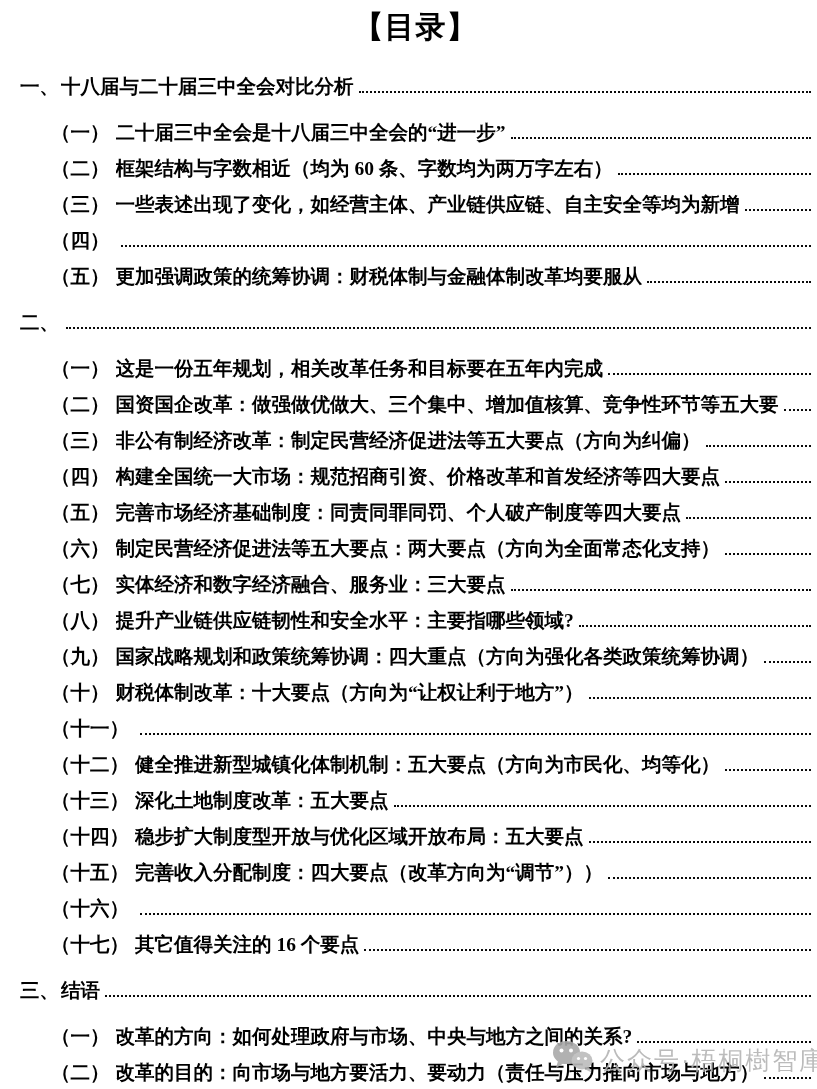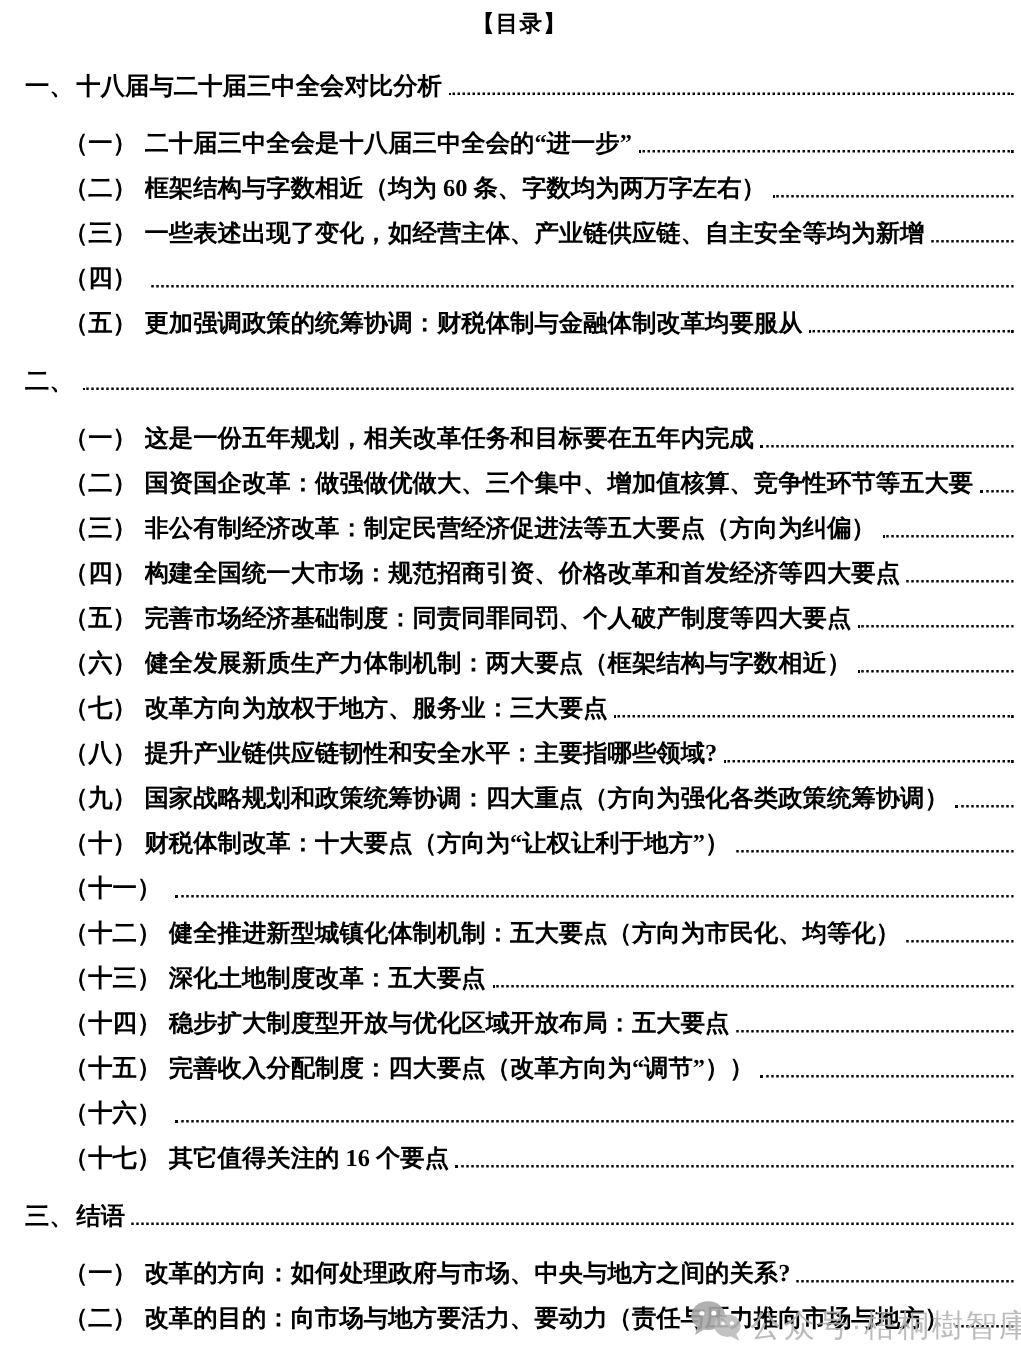--- a/index.html
+++ b/index.html
@@ -1,19 +1,19 @@
 <!DOCTYPE html>
 <html><head>
 <meta charset="utf-8">
 <style>
   html,body{margin:0;padding:0;background:#ffffff;}
   body{width:817px;height:1089px;overflow:hidden;position:relative;
        font-family:"Liberation Serif","DejaVu Serif",serif;color:#000;}
   .page{padding:5px 6px 0 20px;position:relative;}
-  .doc-title{text-align:center;font-size:18px;font-weight:700;
+  .doc-title{text-align:center;font-size:30px;font-weight:700;
              margin:2px 0 14px 0;letter-spacing:1px;}
   .r{display:flex;align-items:flex-end;height:36px;overflow:hidden;
      font-size:19.5px;font-weight:700;white-space:nowrap;line-height:1.15;}
   .r.s{margin-top:10px;margin-bottom:10px;}
   .r.i{padding-left:31px;}
   .num{flex:0 0 auto;}
   .i .num{margin-right:6px;}
   .s .num{margin-right:2px;}
   .txt{flex:0 1 auto;overflow:hidden;}
   .leader{flex:1 0 0;min-width:0;border-bottom:2px dotted #0a0a0a;
@@ -86,26 +86,26 @@
       <span class="txt">构建全国统一大市场：规范招商引资、价格改革和首发经济等四大要点</span>
       <span class="leader"></span>
     </div>
   <div class="r i">
       <span class="num">（五）</span>
       <span class="txt">完善市场经济基础制度：同责同罪同罚、个人破产制度等四大要点</span>
       <span class="leader"></span>
     </div>
   <div class="r i">
       <span class="num">（六）</span>
-      <span class="txt">健全发展新质生产力体制机制：两大要点（框架结构与字数相近）</span>
+      <span class="txt">制定民营经济促进法等五大要点：两大要点（方向为全面常态化支持）</span>
       <span class="leader"></span>
     </div>
   <div class="r i">
       <span class="num">（七）</span>
-      <span class="txt">改革方向为放权于地方、服务业：三大要点</span>
+      <span class="txt">实体经济和数字经济融合、服务业：三大要点</span>
       <span class="leader"></span>
     </div>
   <div class="r i">
       <span class="num">（八）</span>
       <span class="txt">提升产业链供应链韧性和安全水平：主要指哪些领域?</span>
       <span class="leader"></span>
     </div>
   <div class="r i">
       <span class="num">（九）</span>
       <span class="txt">国家战略规划和政策统筹协调：四大重点（方向为强化各类政策统筹协调）</span>

